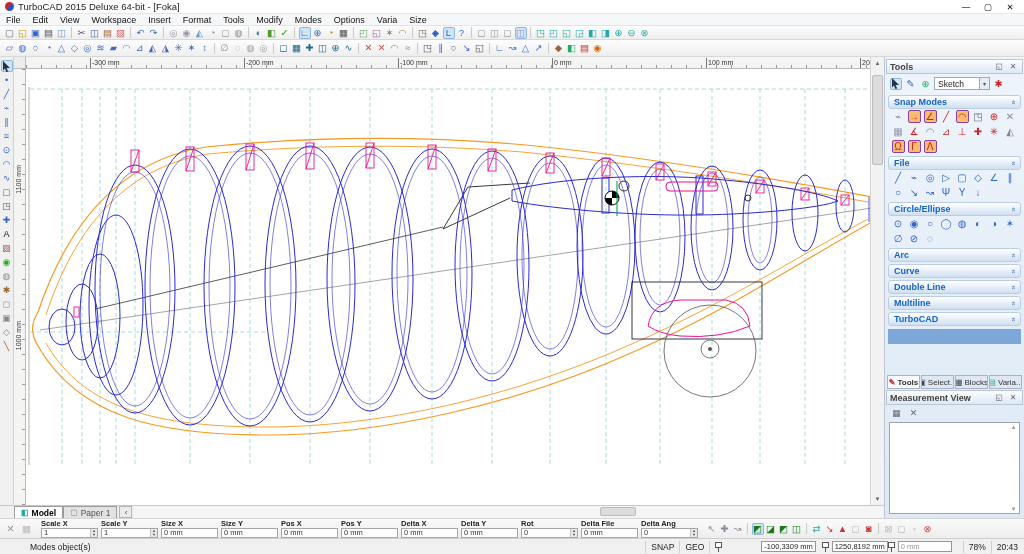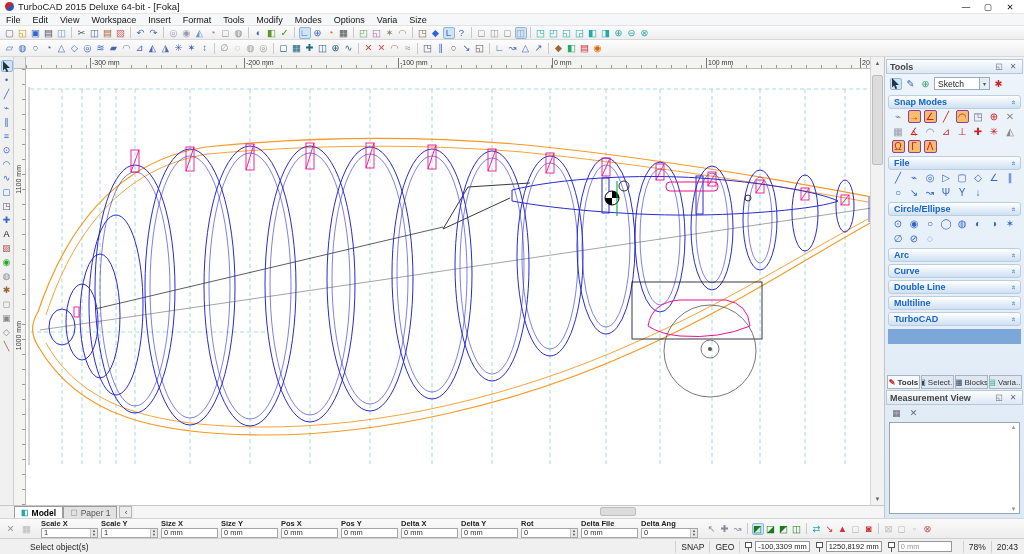--- a/index.html
+++ b/index.html
@@ -663,32 +663,32 @@
         <span class="ic" style="color: rgb(204, 51, 51);">◙</span>
         <span class="tsep"></span>
         <span class="ic" style="color: rgb(187, 187, 187);">⊠</span>
         <span class="ic" style="color: rgb(187, 187, 187);">◻</span>
         <span class="ic" style="color: rgb(187, 187, 187);">▫</span>
         <span class="ic" style="color: rgb(204, 68, 68);">⊗</span>
       </span>
   </div>
 
   <div class="status">
-    <span class="smsg">Select object(s)</span>
+    <span class="smsg">Modes object(s)</span>
     <span class="sright">
       <span class="sdiv"></span>
       <span>SNAP</span>
       <span class="sdiv"></span>
       <span>GEO</span>
       <span class="sdiv"></span>
       <span id="coords" style="display:flex;align-items:center">
           <span class="pin"></span>
-          <span class="cbox" style="margin-right: 6px;">-100,3309 mm</span>
+          <span class="cbox" style="margin-right: 6px; margin-left: 36px;">-100,3309 mm</span>
           <span class="pin"></span>
-          <span class="cbox" style="margin-right: 6px;">1250,8192 mm</span>
+          <span class="cbox" style="">1250,8192 mm</span>
           <span class="pin"></span>
           <span class="cbox off" style="margin-right: 6px;">0 mm</span>
         </span>
       <span class="sdiv"></span>
       <span>78%</span>
       <span class="sdiv"></span>
       <span>20:43</span>
     </span>
   </div>
 

